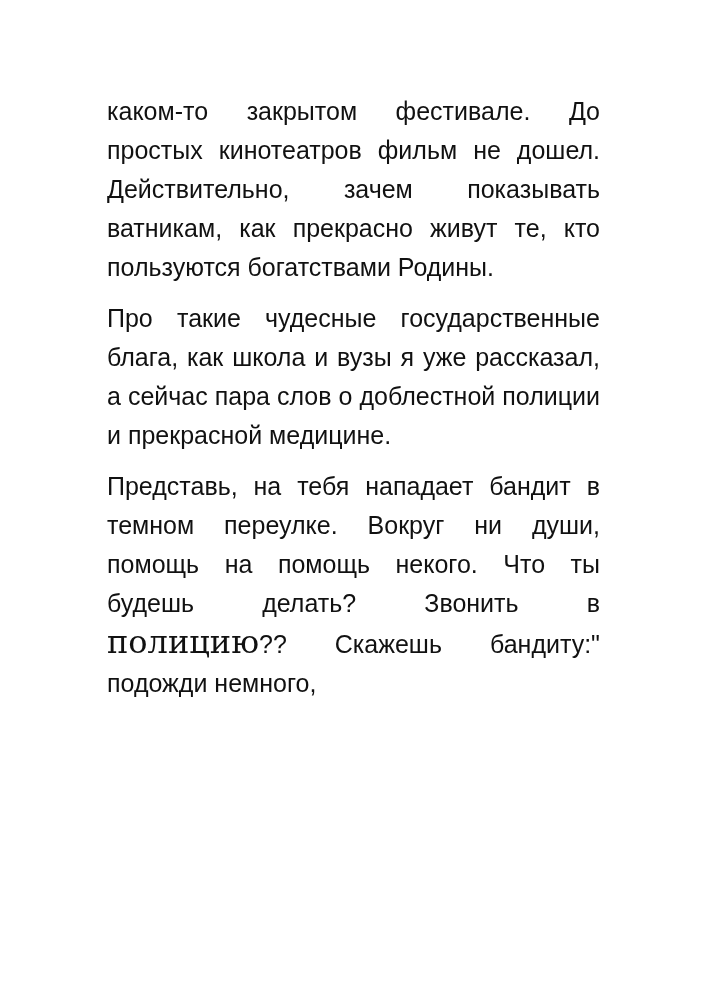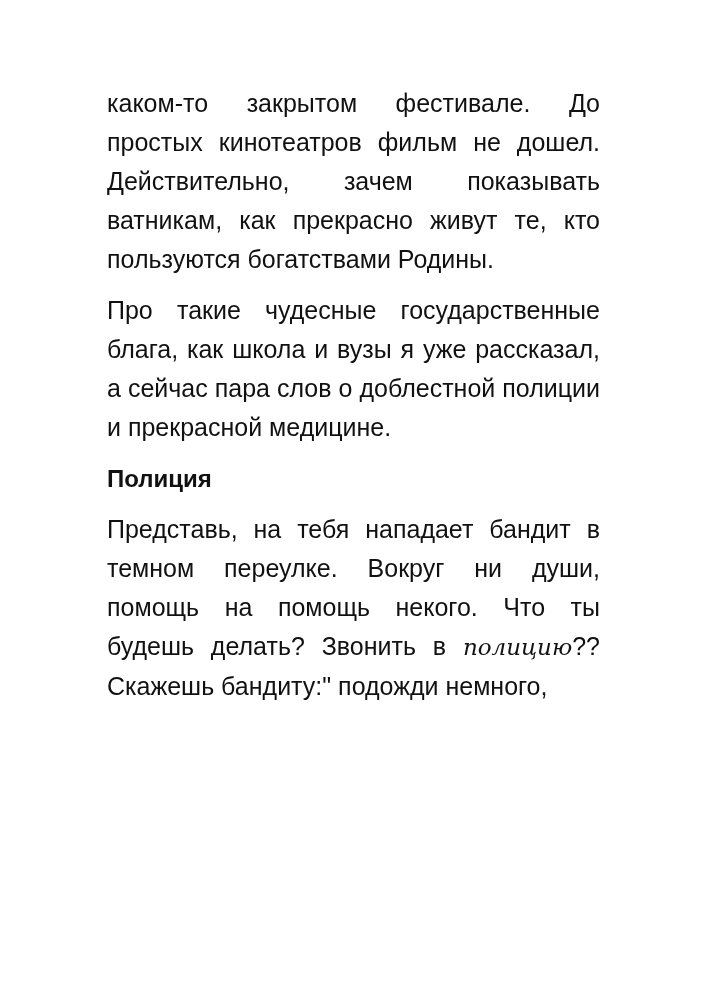--- a/index.html
+++ b/index.html
@@ -9,46 +9,44 @@
     }
     body {
       width: 706px;
       height: 1000px;
       overflow: hidden;
       position: relative;
     }
     .page {
       position: absolute;
       left: 107px;
-      top: 84px;
+      top: 92px;
       width: 493px;
       color: #111111;
       font-family: "Liberation Sans", "DejaVu Sans", sans-serif;
       font-size: 25px;
       line-height: 39px;
     }
     .para {
       margin: 0 0 12px 0;
       text-align: justify;
       text-align-last: left;
       hyphens: none;
     }
     .heading {
       margin: 0 0 12px 0;
       font-weight: bold;
       font-size: 24px;
       line-height: 39px;
     }
     .emph {
       font-family: "DejaVu Serif", "Liberation Serif", serif;
-      font-style: italic;
-      font-size: 23px;
+      font-size: 32px;
     }
   </style>
 </head>
 <body>
 
 <div class="page">
   <p class="para">каком-то закрытом фестивале. До простых кинотеатров фильм не дошел. Действительно, зачем показывать ватникам, как прекрасно живут те, кто пользуются богатствами Родины.</p>
   <p class="para">Про такие чудесные государственные блага, как школа и вузы я уже рассказал, а сейчас пара слов о доблестной полиции и прекрасной медицине.</p>
-  <h2 class="heading">Полиция</h2>
   <p class="para"><span>Представь, на тебя нападает бандит в темном переулке. Вокруг ни души, помощь на помощь некого. Что ты будешь делать? Звонить в </span><span class="emph">полицию</span><span>?? Скажешь бандиту:" подожди немного,</span></p>
 </div>
 
 </body></html>

